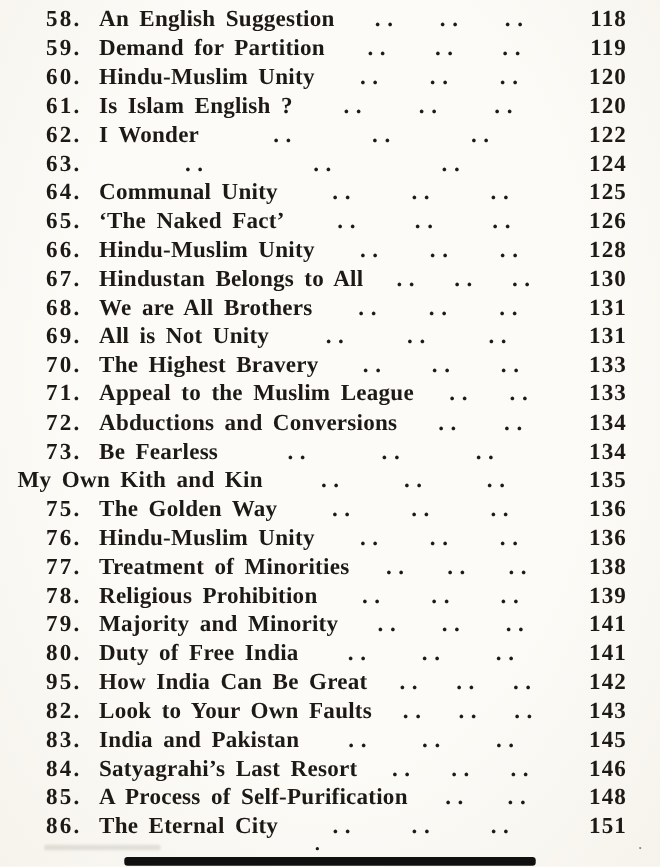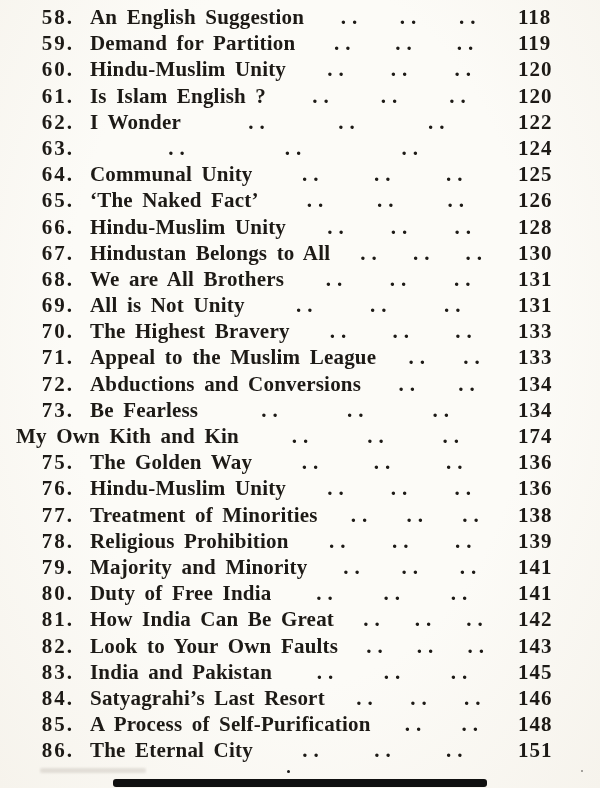--- a/index.html
+++ b/index.html
@@ -43,20 +43,21 @@
     min-width: 0;
     display: flex;
     justify-content: space-evenly;
     overflow: hidden;
   }
   .dotgroup {
     letter-spacing: 6px;
   }
   .pg {
     flex: 0 0 52px;
+    text-align: right;
     letter-spacing: 1px;
     font-family: Liberation Serif, serif;
   }
   
   .scan-bar {
     position: absolute;
     left: 113px; top: 779px;
     width: 374px; height: 8px;
     background: #101010;
     border-radius: 3px;
@@ -246,21 +247,21 @@
         </span>
     <span class="pg">134</span>
   </div>
       <div class="row">
     <span class="title">My Own Kith and Kin</span>
     <span class="leader">
           <span class="dotgroup">..</span>
           <span class="dotgroup">..</span>
           <span class="dotgroup">..</span>
         </span>
-    <span class="pg">174</span>
+    <span class="pg">135</span>
   </div>
       <div class="row">
     <span class="num">75.</span>
     <span class="title">The Golden Way</span>
     <span class="leader">
           <span class="dotgroup">..</span>
           <span class="dotgroup">..</span>
           <span class="dotgroup">..</span>
         </span>
     <span class="pg">136</span>
@@ -309,21 +310,21 @@
     <span class="num">80.</span>
     <span class="title">Duty of Free India</span>
     <span class="leader">
           <span class="dotgroup">..</span>
           <span class="dotgroup">..</span>
           <span class="dotgroup">..</span>
         </span>
     <span class="pg">141</span>
   </div>
       <div class="row">
-    <span class="num">81.</span>
+    <span class="num">95.</span>
     <span class="title">How India Can Be Great</span>
     <span class="leader">
           <span class="dotgroup">..</span>
           <span class="dotgroup">..</span>
           <span class="dotgroup">..</span>
         </span>
     <span class="pg">142</span>
   </div>
       <div class="row">
     <span class="num">82.</span>

